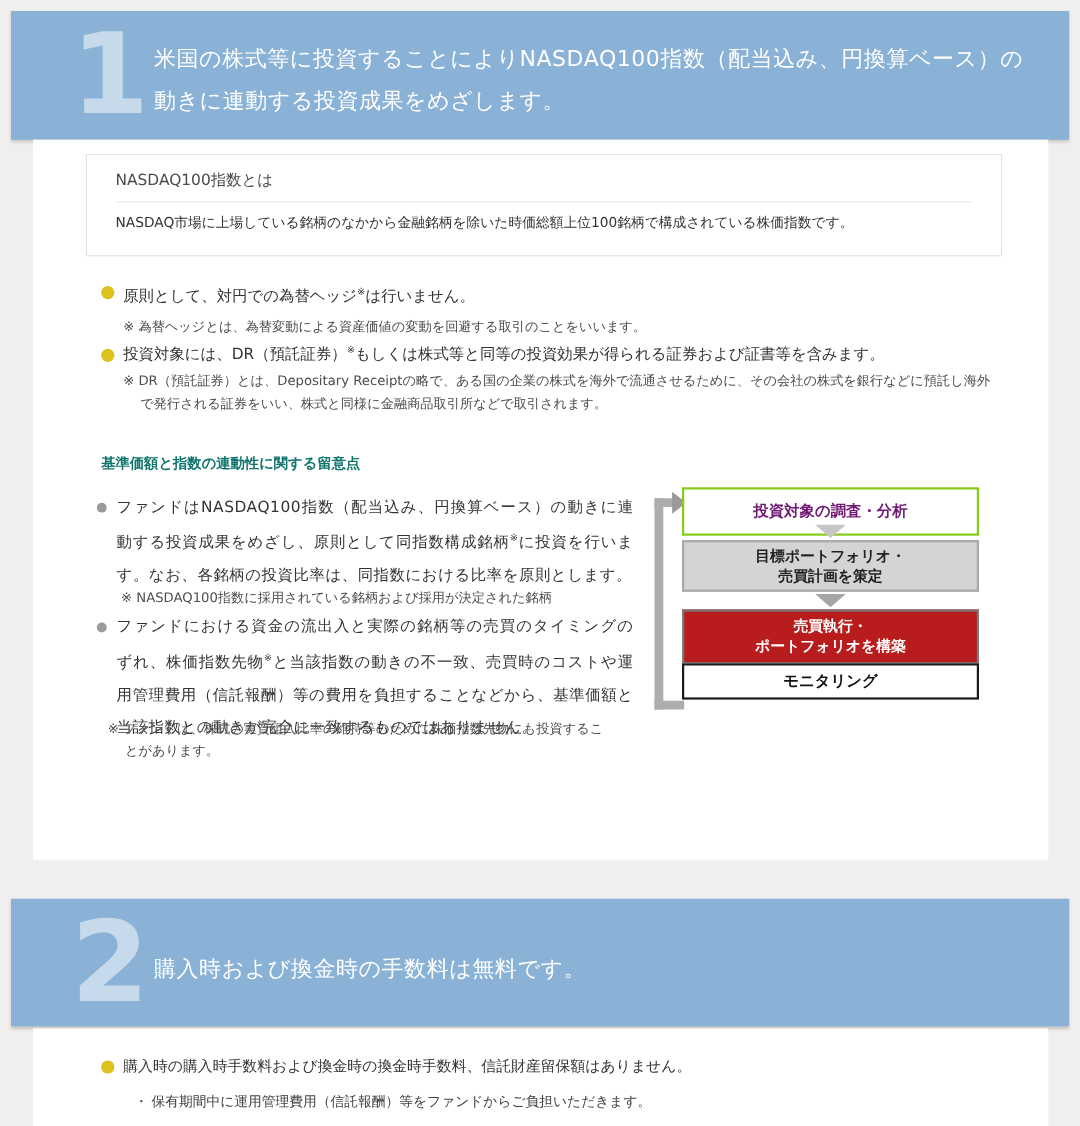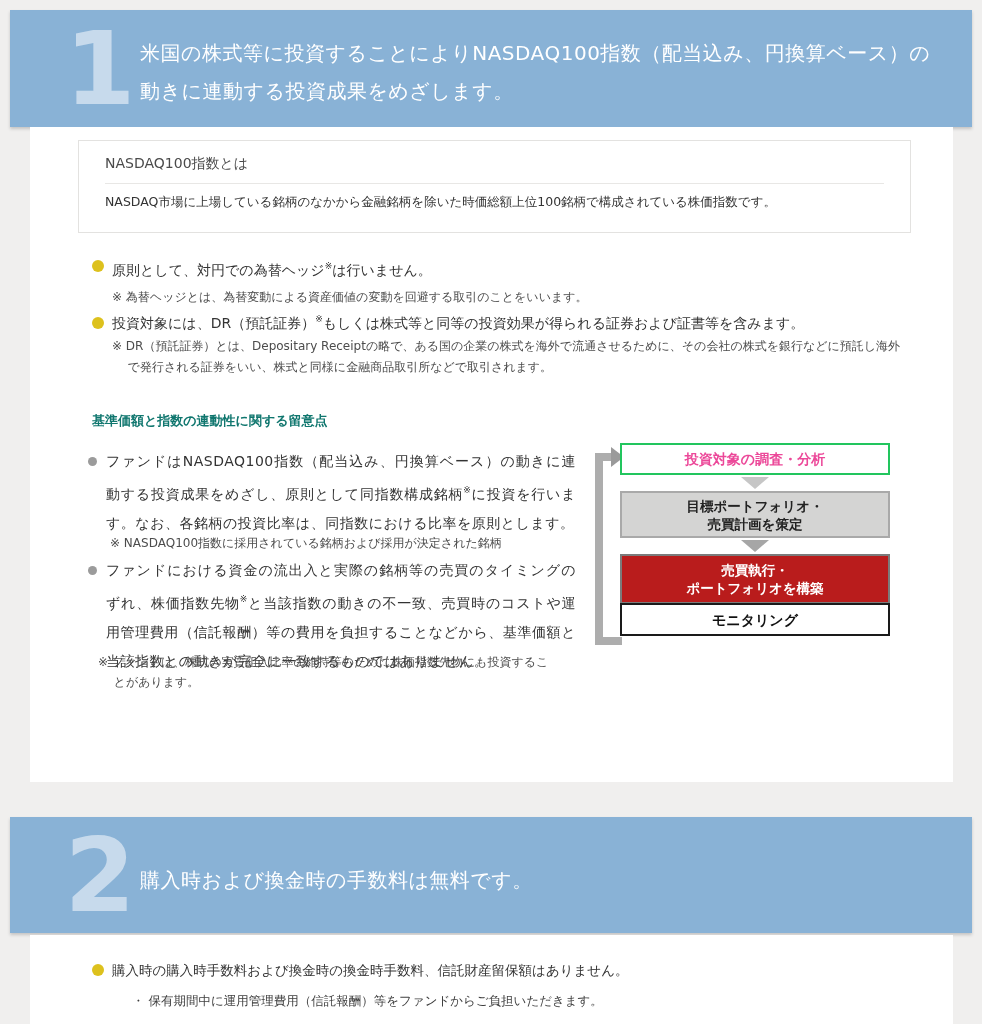--- a/index.html
+++ b/index.html
@@ -65,21 +65,21 @@
   .left-bullet { width:488px; }
   .left-bullet .bullet-text { line-height:29px; letter-spacing:0.5px; text-align:justify; }
   
   #flowchart { position:absolute; left:565px; top:316px; width:300px; height:215px; }
   .flow-box {
     position:absolute; left:25px; width:270px;
     display:flex; align-items:center; justify-content:center;
     font-size:14px; font-weight:bold; text-align:center;
     white-space:pre-line; line-height:18px;
   }
-  #flow-box-1 { top:0;    height:32px; background:#ffffff; border:2px solid #22c55e; color:#ec4899; }
+  #flow-box-1 { top:0;    height:44px; background:#ffffff; border:2px solid #84cc16; color:#701a75; }
   #flow-box-2 { top:48px; height:47px; background:#d4d4d3; border:2px solid #a9a9a9; color:#222; font-size:13.5px; }
   #flow-box-3 { top:111px;height:50px; background:#b91c1c; border:2px solid #7b7b7b; color:#ffffff; font-size:13.5px; }
   #flow-box-4 { top:160px;height:33px; background:#ffffff; border:2px solid #1a1a1a; color:#111; }
   .flow-tri {
     position:absolute; left:146px; width:0; height:0;
     border-left:14px solid transparent; border-right:14px solid transparent;
   }
   #flow-tri-1 { top:34px;  border-top:12px solid #c6c6c6; }
   #flow-tri-2 { top:97px;  border-top:12px solid #a6a6a6; }
   #flow-tri-3 { top:162px; border-top:12px solid #7f7f7f; }
@@ -159,14 +159,14 @@
 <div class="banner" id="banner2">
   <div class="banner-num">2</div>
   <div class="banner-title">購入時および換金時の手数料は無料です。</div>
 </div>
 
 <div class="panel" id="panel2">
   <div class="bullet-row" style="left:62px; top:26px; width:840px;">
     <span class="dot dot-yellow"></span>
     <span class="bullet-text" style="font-size:13.5px;">購入時の購入時手数料および換金時の換金時手数料、信託財産留保額はありません。</span>
   </div>
-  <div class="sub-item" style="left:102px; top:58px; width:800px;">・ 保有期間中に運用管理費用（信託報酬）等をファンドからご負担いただきます。</div>
+  <div class="sub-item" style="left:92px; top:58px; width:800px;font-family:Liberation Serif, serif;">・ 保有期間中に運用管理費用（信託報酬）等をファンドからご負担いただきます。</div>
 </div>
 
 </body></html>

